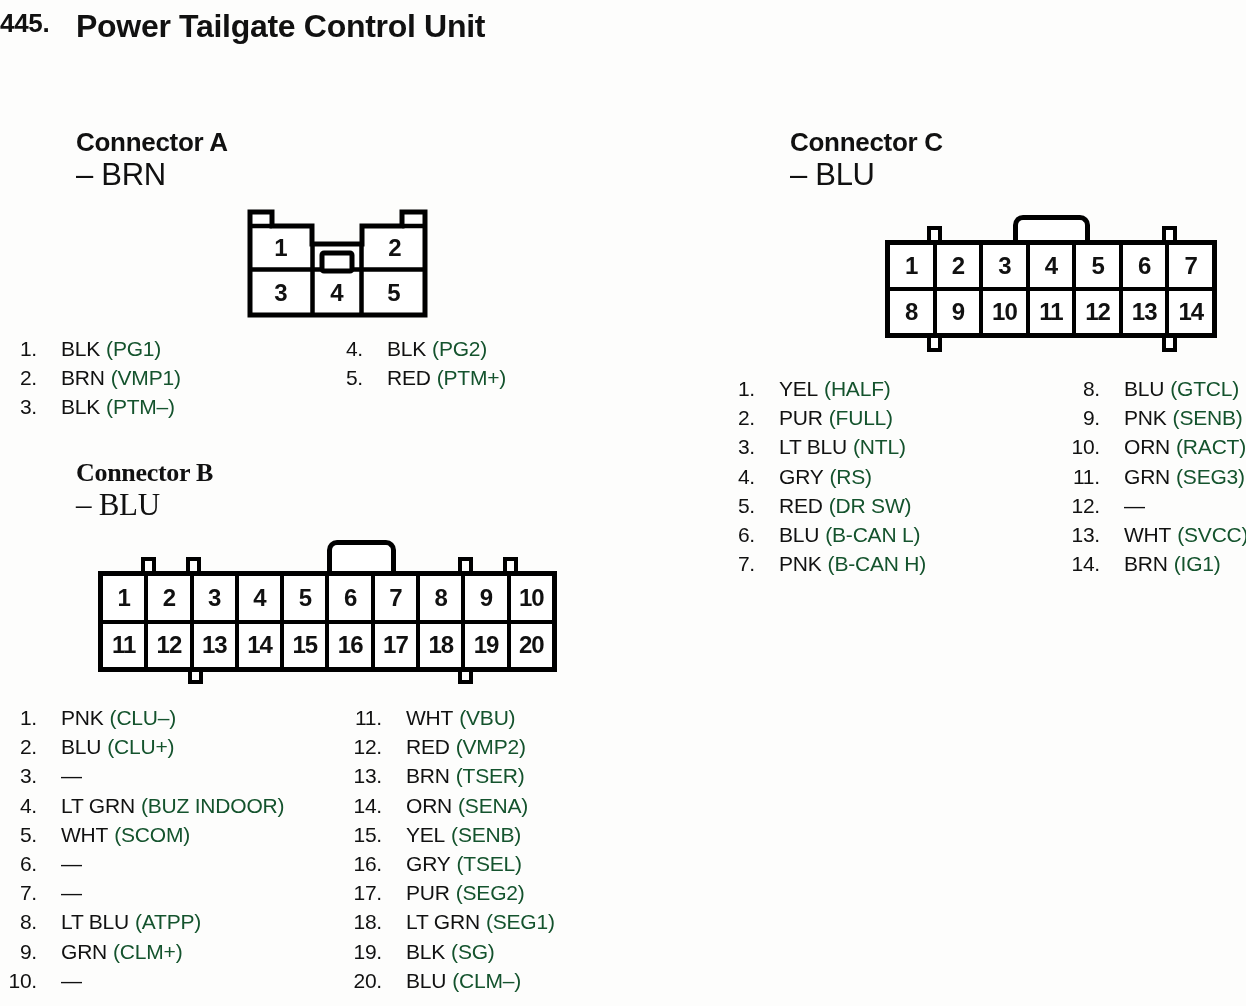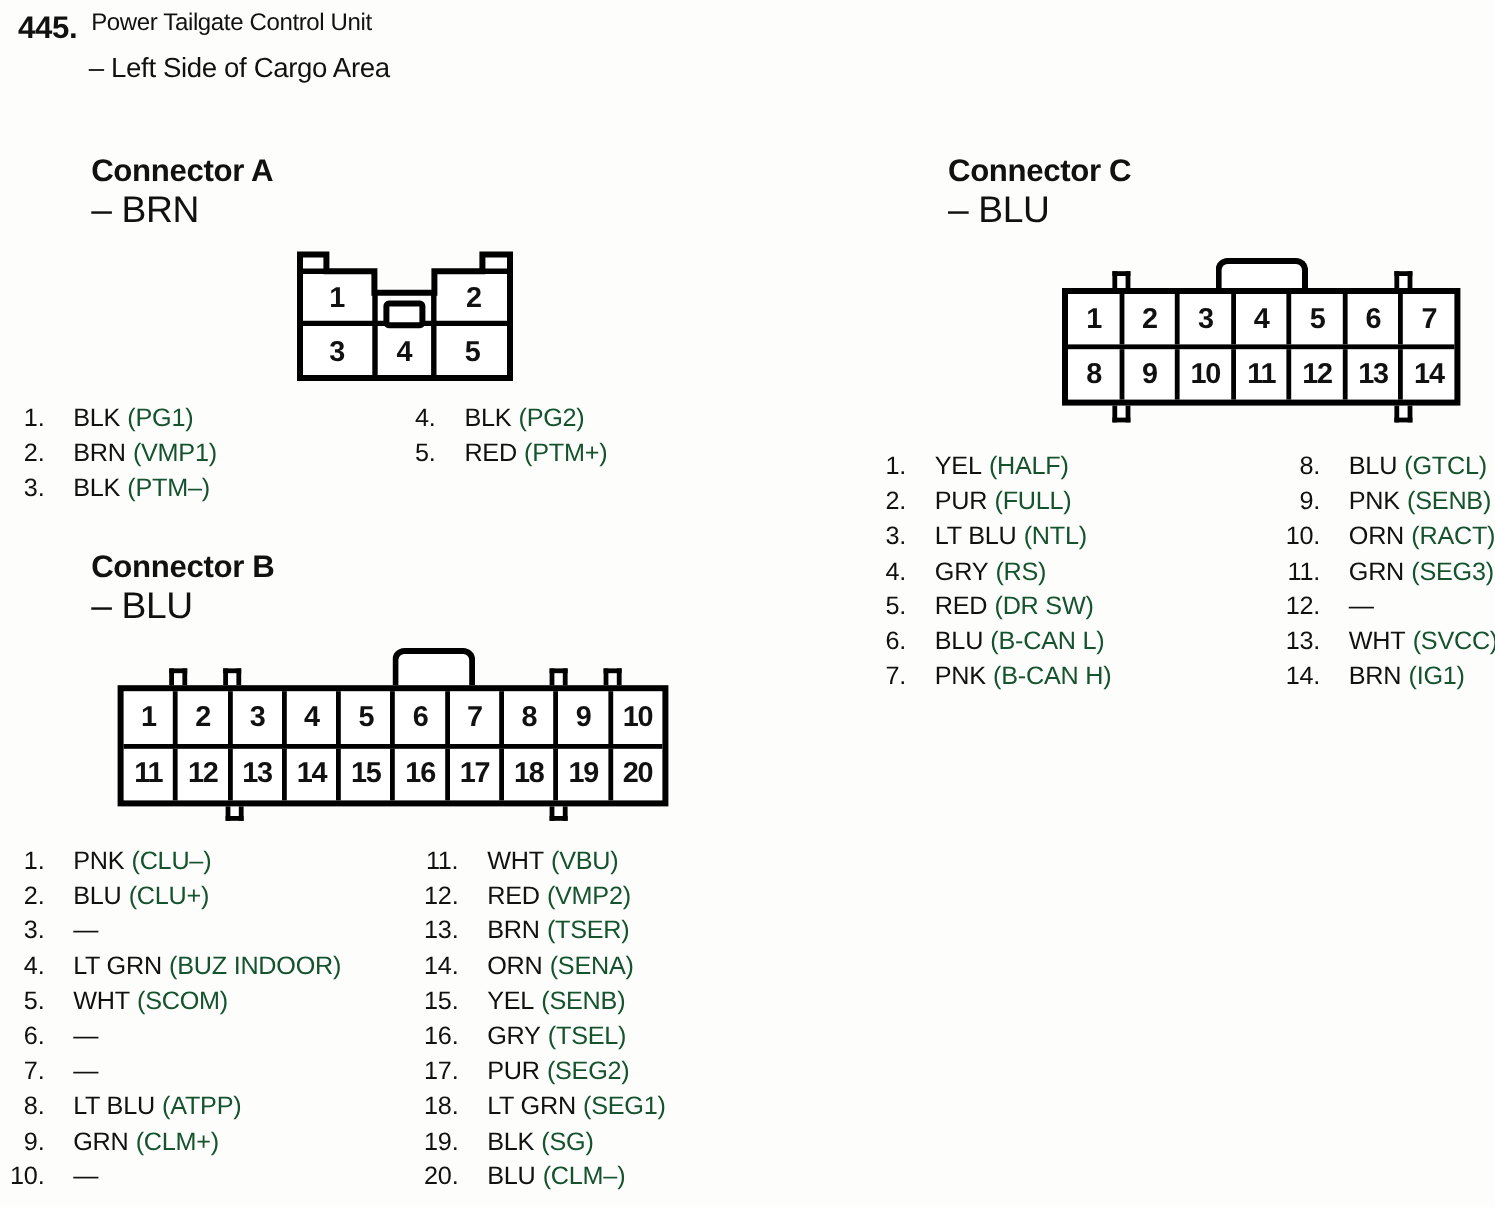--- a/index.html
+++ b/index.html
@@ -5,22 +5,22 @@
   html,body{margin:0;padding:0;}
   body{
     width:1246px;height:1006px;position:relative;overflow:hidden;
     background:#fdfdfc;color:#111;
     font-family:"Liberation Sans","DejaVu Sans",sans-serif;
     -webkit-text-size-adjust:none;
   }
   .abs{position:absolute;}
 
   
-  .page-num{position:absolute;left:15px;top:8px;font-size:26px;font-weight:bold;letter-spacing:-0.3px;}
-  .page-title{position:absolute;left:76px;top:8px;font-size:20px;font-weight:normal;letter-spacing:-0.3px;white-space:nowrap;}
+  .page-num{position:absolute;left:0;top:8px;font-size:26px;font-weight:bold;letter-spacing:-0.3px;}
+  .page-title{position:absolute;left:76px;top:8px;font-size:32px;font-weight:bold;letter-spacing:-0.3px;white-space:nowrap;}
   .loc-block{position:absolute;left:74px;top:42px;font-size:23px;line-height:28.5px;letter-spacing:-0.3px;}
 
   
   .conn-head h2{margin:0;font-size:26px;font-weight:bold;line-height:27px;letter-spacing:-0.3px;}
   .conn-head p{margin:7px 0 0 0;font-size:31px;line-height:24px;letter-spacing:-0.3px;}
 
   
   .pin-col{position:absolute;}
   .pin-row{display:flex;align-items:baseline;height:29.2px;font-size:21px;letter-spacing:-0.2px;white-space:pre;}
   .pin-num{width:32px;text-align:right;flex:none;}
@@ -44,21 +44,20 @@
 
   
   svg text{font-family:"Liberation Sans","DejaVu Sans",sans-serif;font-weight:bold;font-size:24px;fill:#111;}
 </style>
 </head>
 <body>
 
 <span class="page-num">445.</span>
 <span class="page-title">Power Tailgate Control Unit</span>
 <div class="loc-block">
-  <div>– Left Side of Cargo Area</div>
 </div>
 
 <div class="abs conn-head" style="left:76px;top:129px;">
   <h2>Connector A</h2>
   <p>– BRN</p>
 </div>
 
 <svg class="abs" style="left:243px;top:205px;" width="190" height="115" viewBox="0 0 190 115">
   <path d="M7,110 L7,7 L29,7 L29,21 L69,21 L69,39 L119,39 L119,21 L159,21 L159,7 L182,7 L182,110 Z" fill="#fff" stroke="#000" stroke-width="5" stroke-linejoin="miter"></path>
   <path d="M7,21 H29 M159,21 H182 M7,64.5 H182 M69.5,39 V108 M118.5,39 V108" fill="none" stroke="#000" stroke-width="4.5"></path>
@@ -93,21 +92,21 @@
       <span class="pin-wire">BLK</span>
       <span class="pin-signal">(PG2)</span>
     </div>
     <div class="pin-row">
       <span class="pin-num">5.</span>
       <span class="pin-wire">RED</span>
       <span class="pin-signal">(PTM+)</span>
     </div>
 </div>
 
-<div class="abs conn-head" style="left:76px;top:459px;">
+<div class="abs conn-head" style="left:76px;top:459px;font-family:Liberation Serif, serif;">
   <h2>Connector B</h2>
   <p>– BLU</p>
 </div>
 
 <div class="housing" style="left:95px;top:538px;width:467px;height:150px;">
   <div class="latch" style="left:232px;top:2px;width:69px;height:36px;"></div>
   <div class="tab tab-top" style="left:46px;top:19px;height:18px;"></div>
   <div class="tab tab-top" style="left:91px;top:19px;height:18px;"></div>
   <div class="tab tab-top" style="left:363px;top:19px;height:18px;"></div>
   <div class="tab tab-top" style="left:408px;top:19px;height:18px;"></div>

